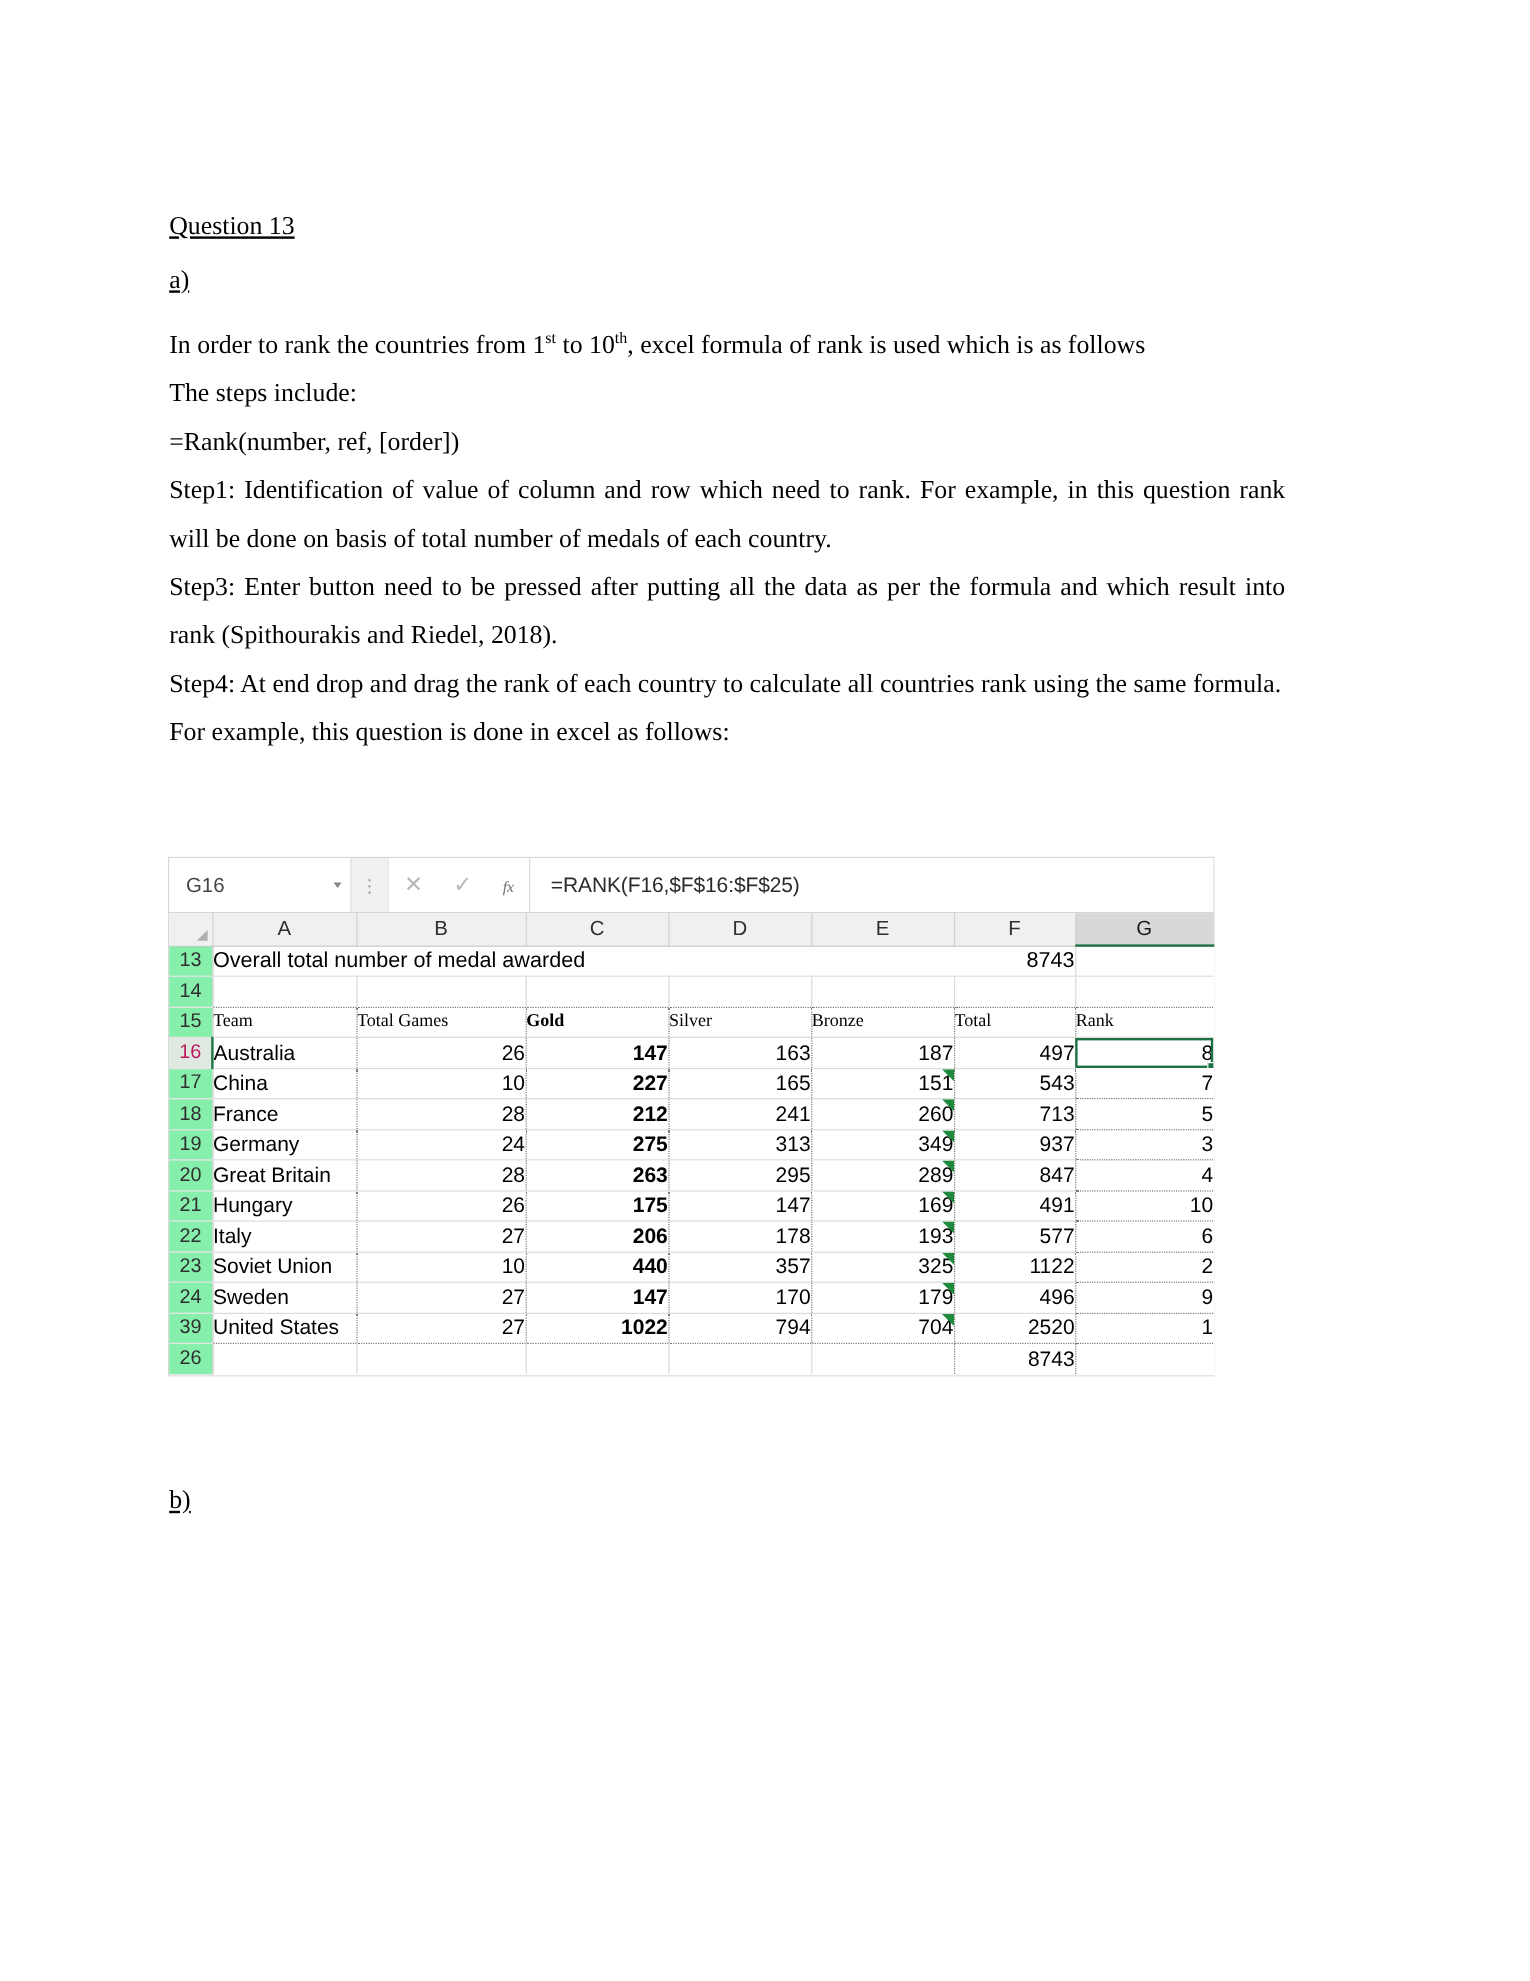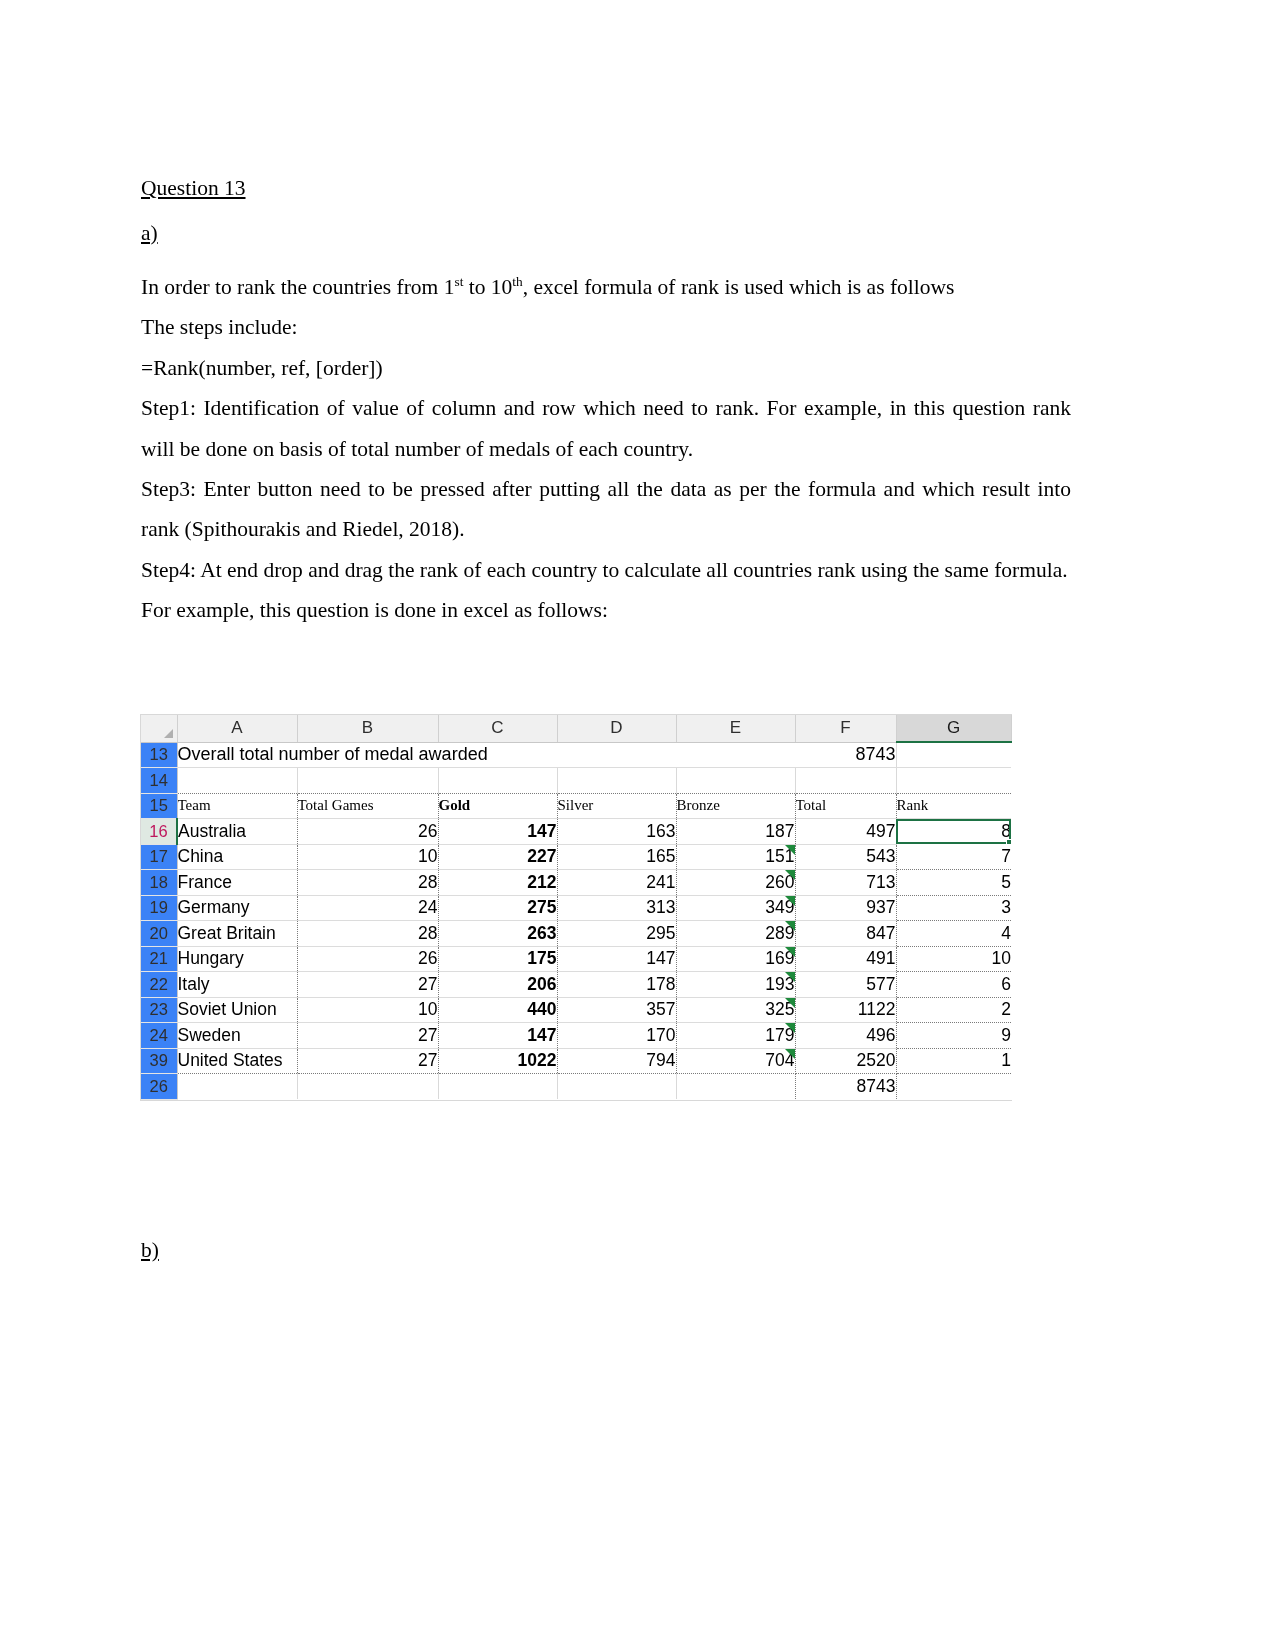--- a/index.html
+++ b/index.html
@@ -164,21 +164,21 @@
     border-left: 9px solid transparent;
     border-bottom: 9px solid #b0b0b0;
   }
   .colhead-row th.sel {
     background: #d8d8d8;
     border-bottom: 2px solid #1d7244;
     color: #1a1a1a;
   }
   .rowhead {
     width: 36px;
-    background: #3b82f6;
+    background: #86efac;
     border-right: 1px solid #c8c8c8;
     border-bottom: 1px solid #e4e4e4;
     text-align: center;
     font-size: 16.5px;
     color: #2f2f2f;
     font-family: "Liberation Sans", sans-serif;
     vertical-align: middle;
   }
   .rowhead.sel {
     background: #dfe9e2;
@@ -263,20 +263,33 @@
     <p class="para">Step3: Enter button need to be pressed after putting all the data as per the formula and which result into rank (Spithourakis and Riedel, 2018).</p>
 
     <p class="para">Step4: At end drop and drag the rank of each country to calculate all countries rank using the same formula.</p>
 
     <p class="para nojust">For example, this question is done in excel as follows:</p>
 
   </div>
 
   <div class="excel">
 
+    <div class="formula-bar">
+      <div class="name-box">
+        <span>G16</span>
+        <span class="caret">▾</span>
+      </div>
+      <div class="fbar-sep">⋮</div>
+      <div class="fbar-buttons">
+        <span>✕</span>
+        <span>✓</span>
+        <span class="fx"><i>fx</i></span>
+      </div>
+      <div class="formula-input">=RANK(F16,$F$16:$F$25)</div>
+    </div>
 
     <table class="grid">
       <colgroup>
         <col style="width:36px">
         <col style="width:120px">
         <col style="width:141px">
         <col style="width:119px">
         <col style="width:119px">
         <col style="width:119px">
         <col style="width:101px">

